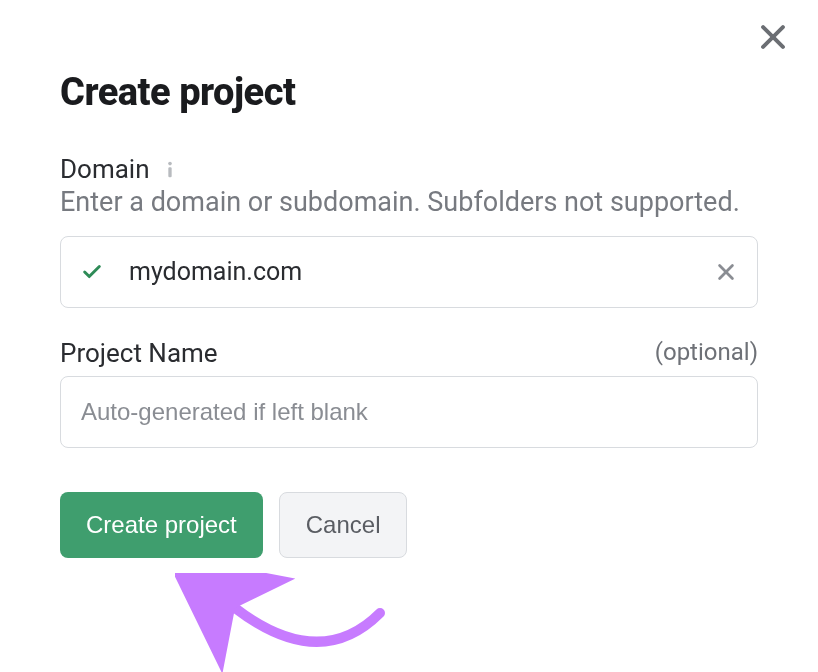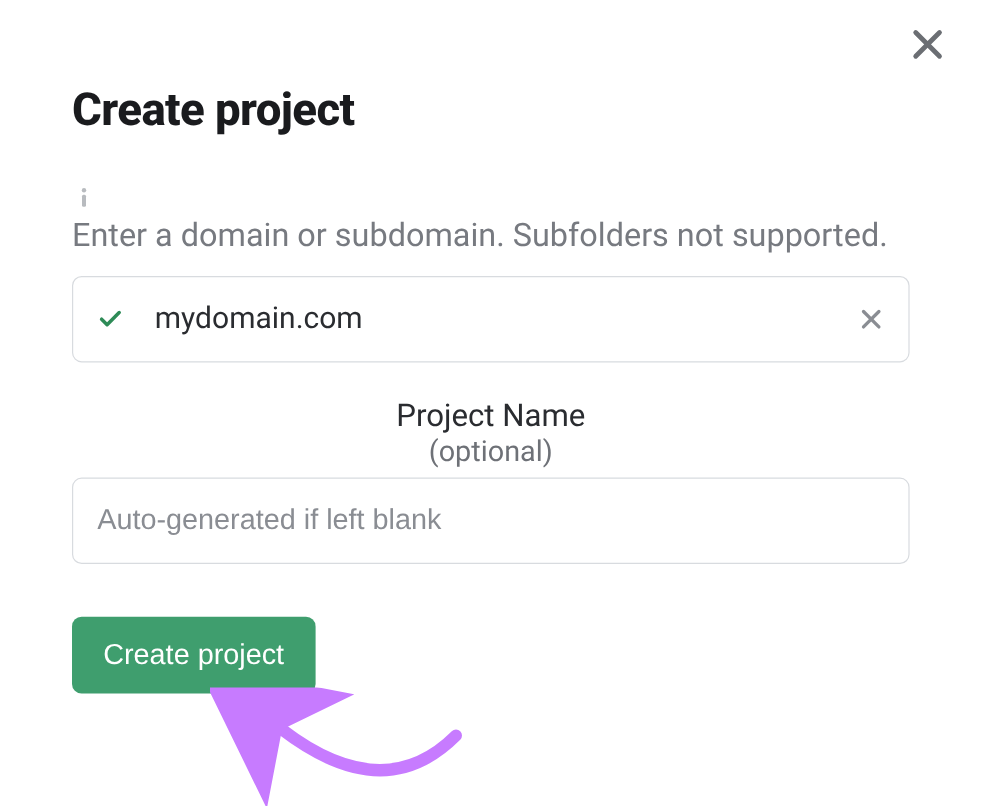--- a/index.html
+++ b/index.html
@@ -23,24 +23,23 @@
       font-size: 38px;
       font-weight: 800;
       color: #1a1b1e;
       letter-spacing: -0.5px;
       margin-bottom: 40px;
       margin-top: 10px;
     }
     .field { margin-bottom: 30px; }
     .label-row {
       display: flex;
-      align-items: center;
+      align-items: flex-start;
       justify-content: space-between;
       margin-bottom: 8px;
-      flex-direction: column;
     }
     .label {
       font-size: 26px;
       font-weight: 400;
       color: #2a2c30;
       display: inline-flex;
       align-items: center;
       gap: 10px;
     }
     .info-icon { color: #b8bbbf; cursor: pointer; }
@@ -134,20 +133,21 @@
       <line x1="5" y1="5" x2="19" y2="19"></line>
       <line x1="19" y1="5" x2="5" y2="19"></line>
     </svg>
   </span>
 </div>
 
 <h1>Create project</h1>
 
 <div class="field">
   <div class="label">
+    <span>Domain</span>
     <span class="info-icon">
       <svg width="20" height="20" viewBox="0 0 24 24" fill="currentColor">
         <circle cx="12" cy="5.5" r="2.2"></circle>
         <rect x="10" y="10" width="4" height="12" rx="1.5"></rect>
       </svg>
     </span>
   </div>
   <div class="helper">Enter a domain or subdomain. Subfolders not supported.</div>
   <div class="input-wrap padded">
     <span class="check-icon">
@@ -170,20 +170,21 @@
     <span class="label">Project Name</span>
     <span class="optional">(optional)</span>
   </div>
   <div class="input-wrap">
     <input class="input-text" type="text" placeholder="Auto-generated if left blank" value="" style="">
   </div>
 </div>
 
 <div class="buttons">
   <button class="btn btn-primary">Create project</button>
+  <button class="btn btn-secondary">Cancel</button>
 </div>
 
 <svg class="pointer-arrow" width="230" height="110" viewBox="0 0 230 110">
   <defs>
     <marker id="arrowhead" markerWidth="12" markerHeight="12" refX="3" refY="6" orient="auto">
       <path d="M0,0 L12,6 L0,12 L3,6 Z" fill="#c77bff"></path>
     </marker>
   </defs>
   <path d="M 205,40 Q 145,100 60,35" stroke="#c77bff" stroke-width="10" fill="none" stroke-linecap="round" marker-end="url(#arrowhead)"></path>
 </svg>

